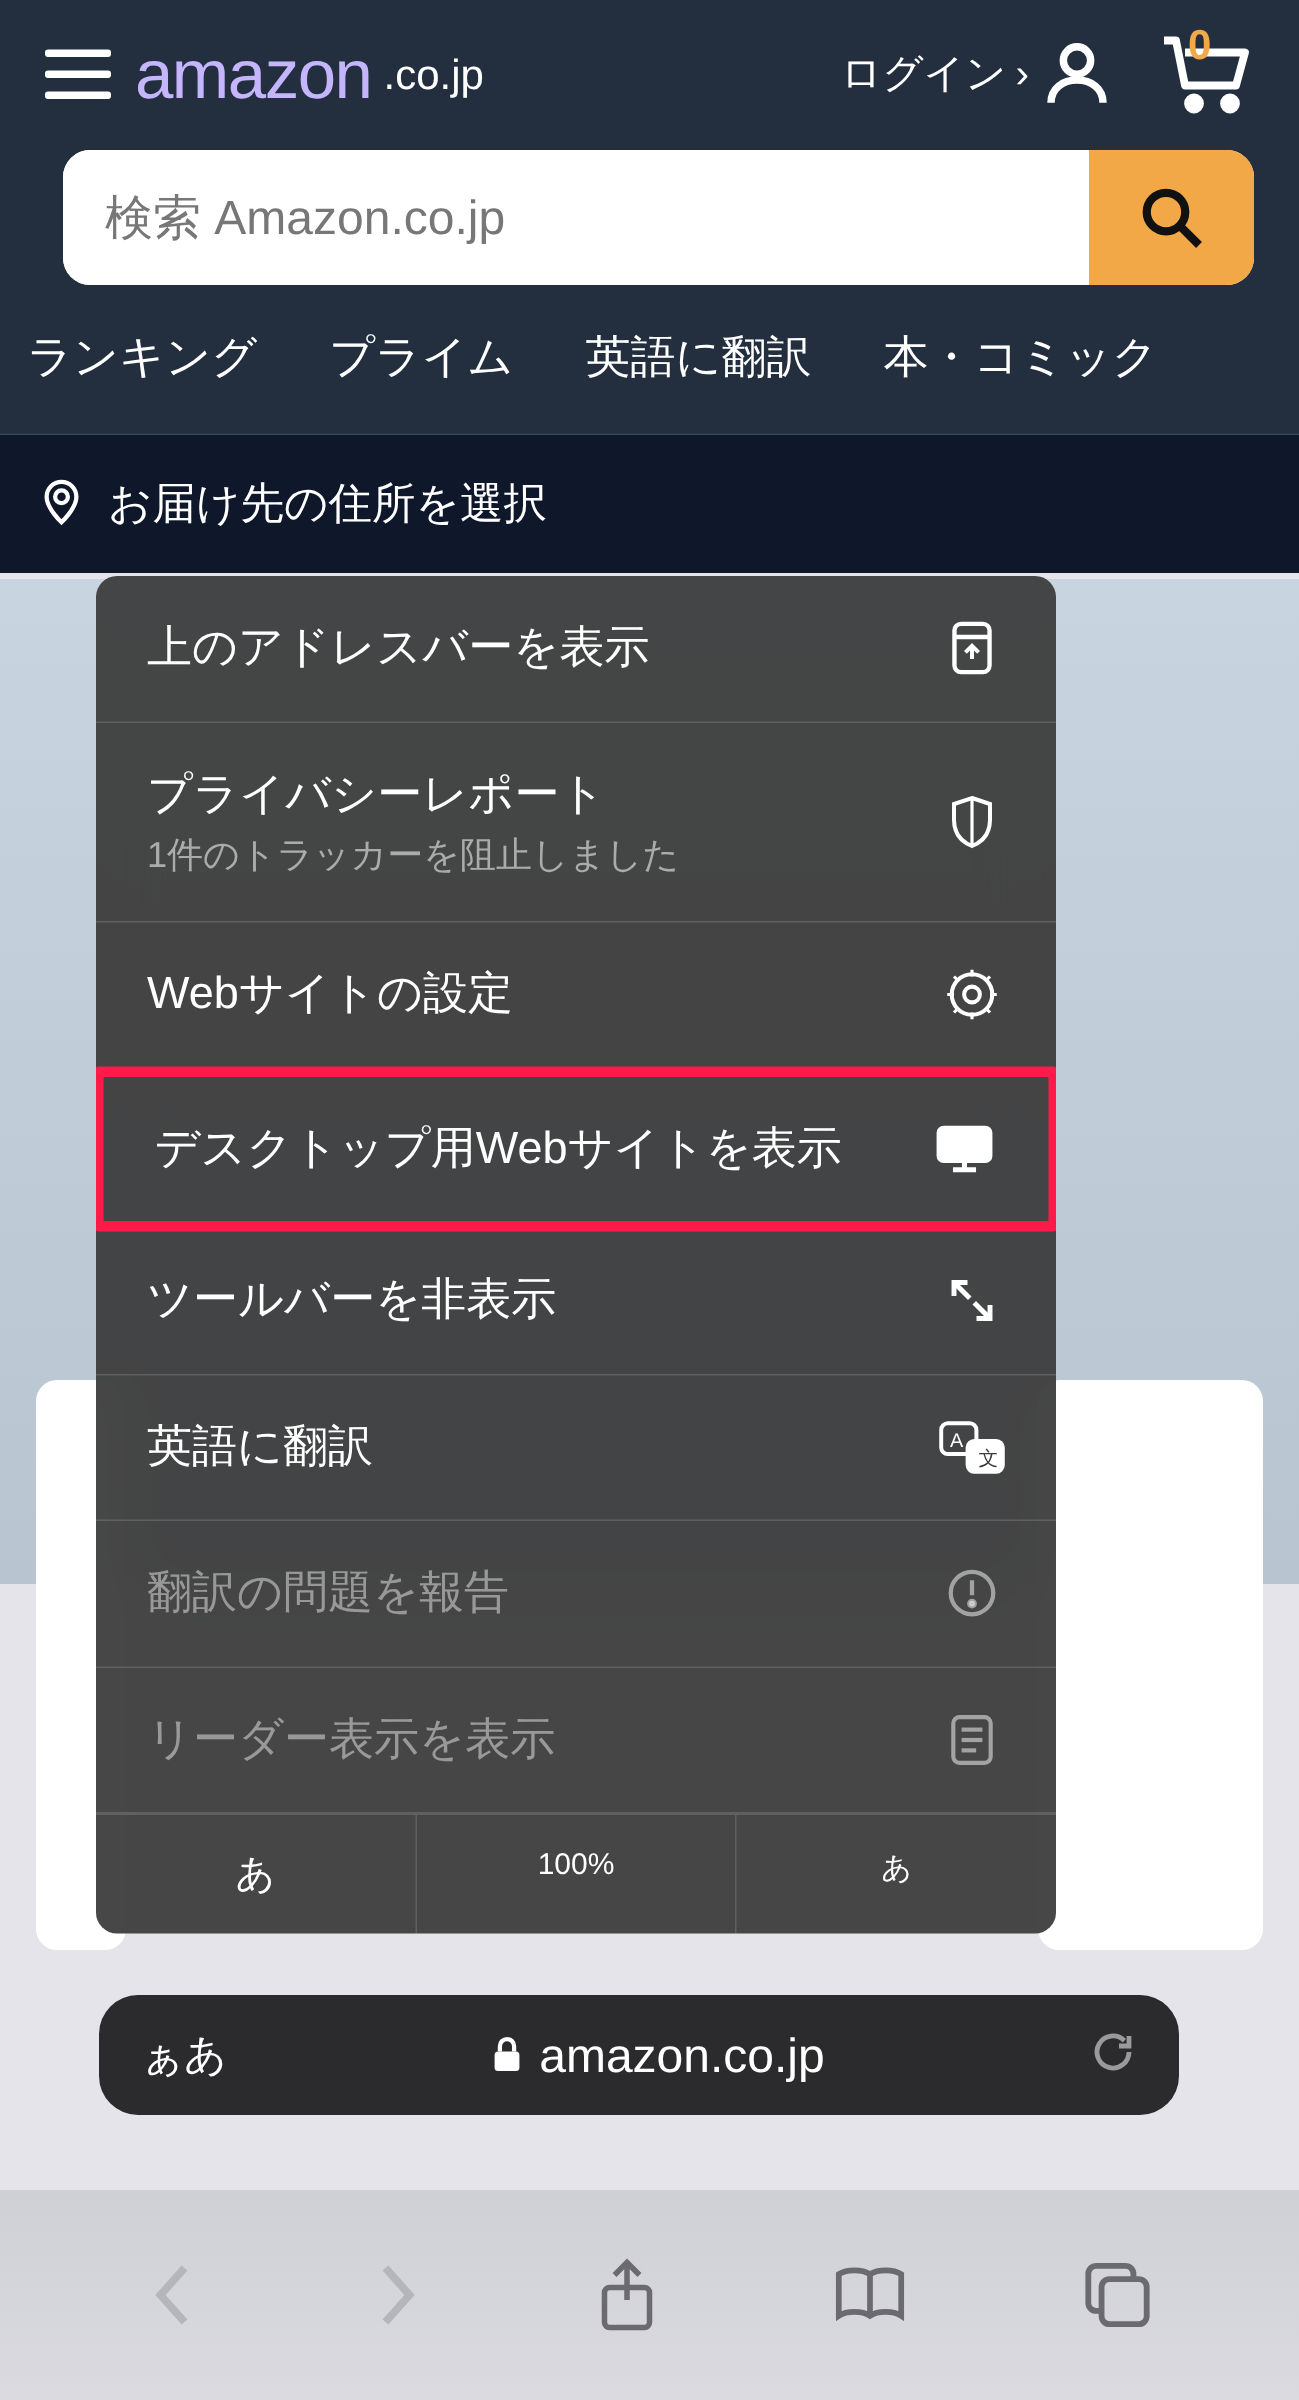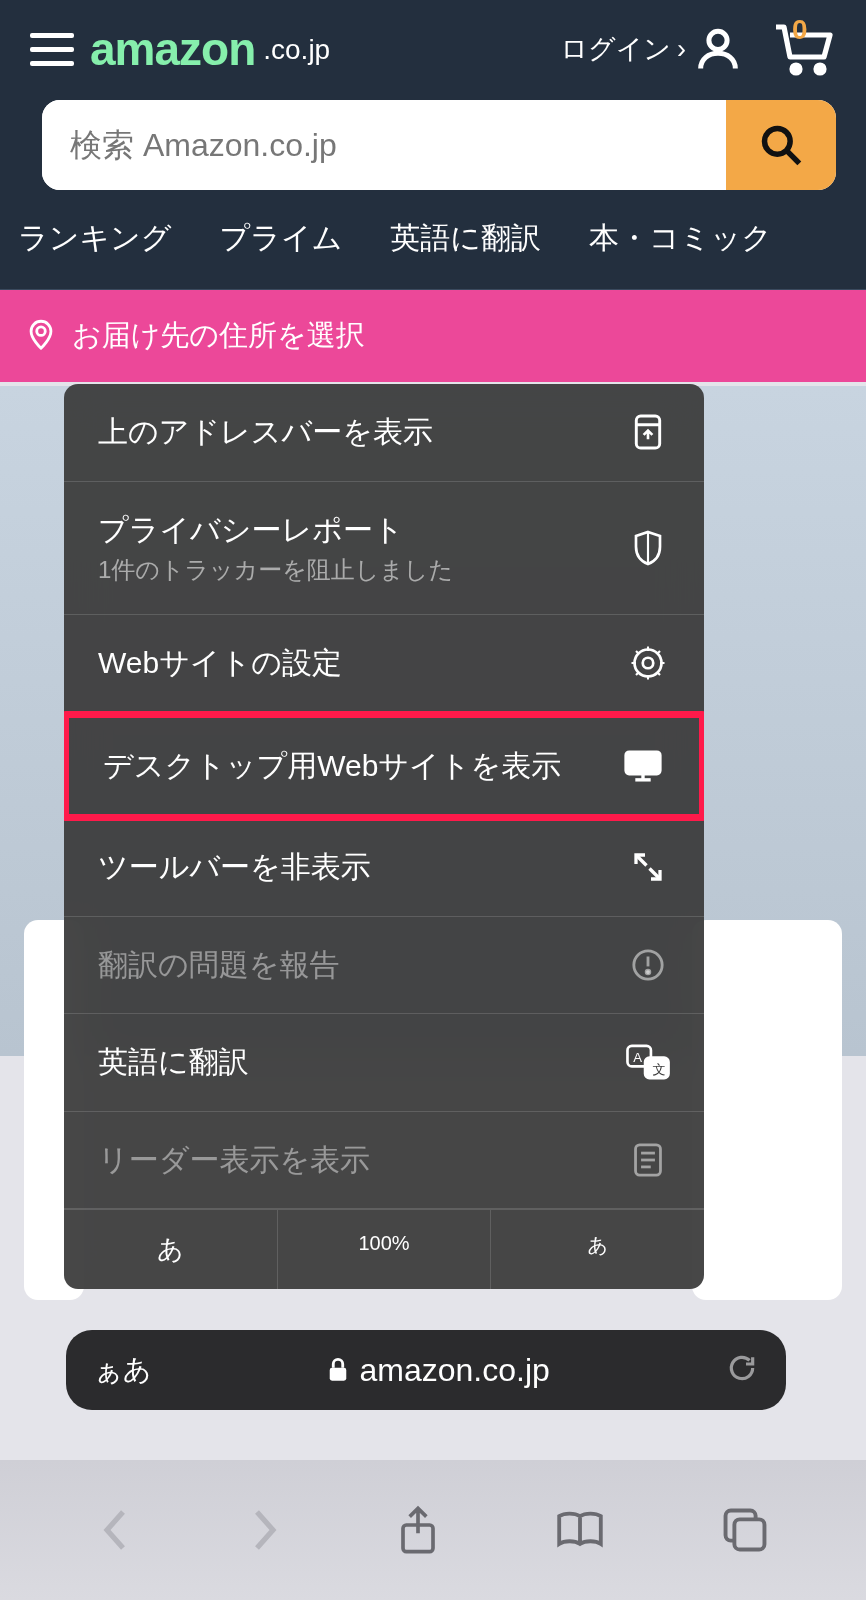--- a/index.html
+++ b/index.html
@@ -3,37 +3,37 @@
 <meta charset="utf-8">
 <style>
   *{box-sizing:border-box;margin:0;padding:0;font-family:-apple-system,BlinkMacSystemFont,"Hiragino Sans","Hiragino Kaku Gothic ProN","Yu Gothic",sans-serif}
   html,body{width:866px;height:1600px;background:#d8d8e0;overflow:hidden}
   .screen{position:relative;width:866px;height:1600px;background:#e4e4ea}
   .amz-header{background:#232f3e;color:#fff;width:100%}
   .topbar{display:flex;align-items:center;padding:22px 30px 20px 30px;gap:16px}
   .hamburger{display:flex;flex-direction:column;gap:9px;cursor:pointer}
   .hamburger span{display:block;width:44px;height:5px;background:#fff;border-radius:2px}
   .logo{display:flex;align-items:flex-end;gap:4px}
-  .logo-word{font-size:46px;font-weight:700;color:#86efac;letter-spacing:-1px;line-height:1;position:relative}
+  .logo-word{font-size:46px;font-weight:400;color:#c4b5fd;letter-spacing:-1px;line-height:1;position:relative}
   .logo-smile{position:absolute;left:10px;bottom:-10px;width:120px;height:24px}
   .logo-suffix{font-size:28px;font-weight:400;color:#fff;margin-left:4px;margin-bottom:6px}
   .top-right{margin-left:auto;display:flex;align-items:center;gap:28px}
   .login{display:flex;align-items:center;gap:6px}
   .login-text{font-size:27px;color:#fff}
   .login-caret{font-size:27px;color:#fff}
   .user-icon svg,.cart-icon svg{display:block}
   .cart-wrap{position:relative}
   .cart-badge{position:absolute;top:-8px;left:20px;color:#f3a847;font-size:28px;font-weight:700}
   .searchbar{display:flex;margin:4px 30px 0 42px;height:90px;border-radius:18px;overflow:hidden;background:#fff}
   .search-input{flex:1;border:none;font-size:32px;padding:0 28px;color:#555;outline:none}
   .search-input::placeholder{color:#777}
   .search-btn{width:110px;background:#f3a847;border:none;display:flex;align-items:center;justify-content:center;cursor:pointer}
   .navlinks{display:flex;gap:48px;padding:28px 18px 30px 18px;font-size:30px;color:#fff;white-space:nowrap;overflow:hidden}
   .navlinks span{cursor:pointer}
-  .deliver{display:flex;align-items:center;gap:14px;padding:26px 24px;border-top:1px solid #3a4a5e;background:#ec4899}
+  .deliver{display:flex;align-items:center;gap:14px;padding:26px 24px;border-top:1px solid #3a4a5e;background:#0f172a}
   .deliver-txt{font-size:29px;color:#fff}
   .content-bg{position:absolute;top:386px;left:0;right:0;height:670px;background:linear-gradient(180deg,#c8d4e0 0%,#b8c4d0 100%)}
   .card-peek{position:absolute;top:920px;left:24px;width:60px;height:380px;background:#fff;border-radius:14px}
   .card-peek2{position:absolute;top:920px;right:24px;width:150px;height:380px;background:#fff;border-radius:14px}
   .sheet{position:absolute;top:384px;left:64px;width:640px;background:rgba(60,60,60,.94);border-radius:14px;overflow:hidden;backdrop-filter:blur(20px);color:#fff}
   .row{display:flex;align-items:center;padding:28px 34px;border-bottom:1px solid rgba(255,255,255,.14);gap:20px;cursor:pointer;position:relative;min-height:96px}
   .row:last-child{border-bottom:none}
   .row-txt{flex:1}
   .row-title{font-size:30px;color:#fff;line-height:1.35}
   .row-sub{font-size:24px;color:rgba(255,255,255,.55);margin-top:4px}
@@ -200,43 +200,43 @@
         </div>
       <div class="row-icon">
         <svg width="36" height="36" viewBox="0 0 24 24" fill="none" stroke="#fff" stroke-width="2.2">
             <path d="M4 10V4h6M20 14v6h-6"></path>
             <line x1="4" y1="4" x2="11" y2="11"></line>
             <line x1="20" y1="20" x2="13" y2="13"></line>
           </svg>
       </div>
     </div>
 
-    <div class="row row-disabled">
-      <div class="row-txt">
-          <div class="row-title">翻訳の問題を報告</div>
-        </div>
-      <div class="row-icon">
-        <svg width="34" height="34" viewBox="0 0 24 24" fill="none" stroke="rgba(255,255,255,.5)" stroke-width="2">
-            <circle cx="12" cy="12" r="10"></circle>
-            <line x1="12" y1="6" x2="12" y2="13"></line>
-            <circle cx="12" cy="17" r="1.3" fill="rgba(255,255,255,.5)"></circle>
-          </svg>
-      </div>
-    </div>
-
     <div class="row">
       <div class="row-txt">
           <div class="row-title">英語に翻訳</div>
         </div>
       <div class="row-icon">
         <svg width="44" height="36" viewBox="0 0 30 24" fill="none" stroke="#fff" stroke-width="1.8">
             <rect x="1" y="1" width="16" height="14" rx="3" fill="none"></rect>
             <text x="5" y="12" font-size="9" fill="#fff" stroke="none">A</text>
             <rect x="13" y="9" width="16" height="14" rx="3" fill="#fff"></rect>
             <text x="18" y="20" font-size="9" fill="#3c3c3c" stroke="none">文</text>
+          </svg>
+      </div>
+    </div>
+
+    <div class="row row-disabled">
+      <div class="row-txt">
+          <div class="row-title">翻訳の問題を報告</div>
+        </div>
+      <div class="row-icon">
+        <svg width="34" height="34" viewBox="0 0 24 24" fill="none" stroke="rgba(255,255,255,.5)" stroke-width="2">
+            <circle cx="12" cy="12" r="10"></circle>
+            <line x1="12" y1="6" x2="12" y2="13"></line>
+            <circle cx="12" cy="17" r="1.3" fill="rgba(255,255,255,.5)"></circle>
           </svg>
       </div>
     </div>
 
     <div class="row row-disabled">
       <div class="row-txt">
           <div class="row-title">リーダー表示を表示</div>
         </div>
       <div class="row-icon">
         <svg width="32" height="36" viewBox="0 0 22 26" fill="none" stroke="rgba(255,255,255,.5)" stroke-width="2">

